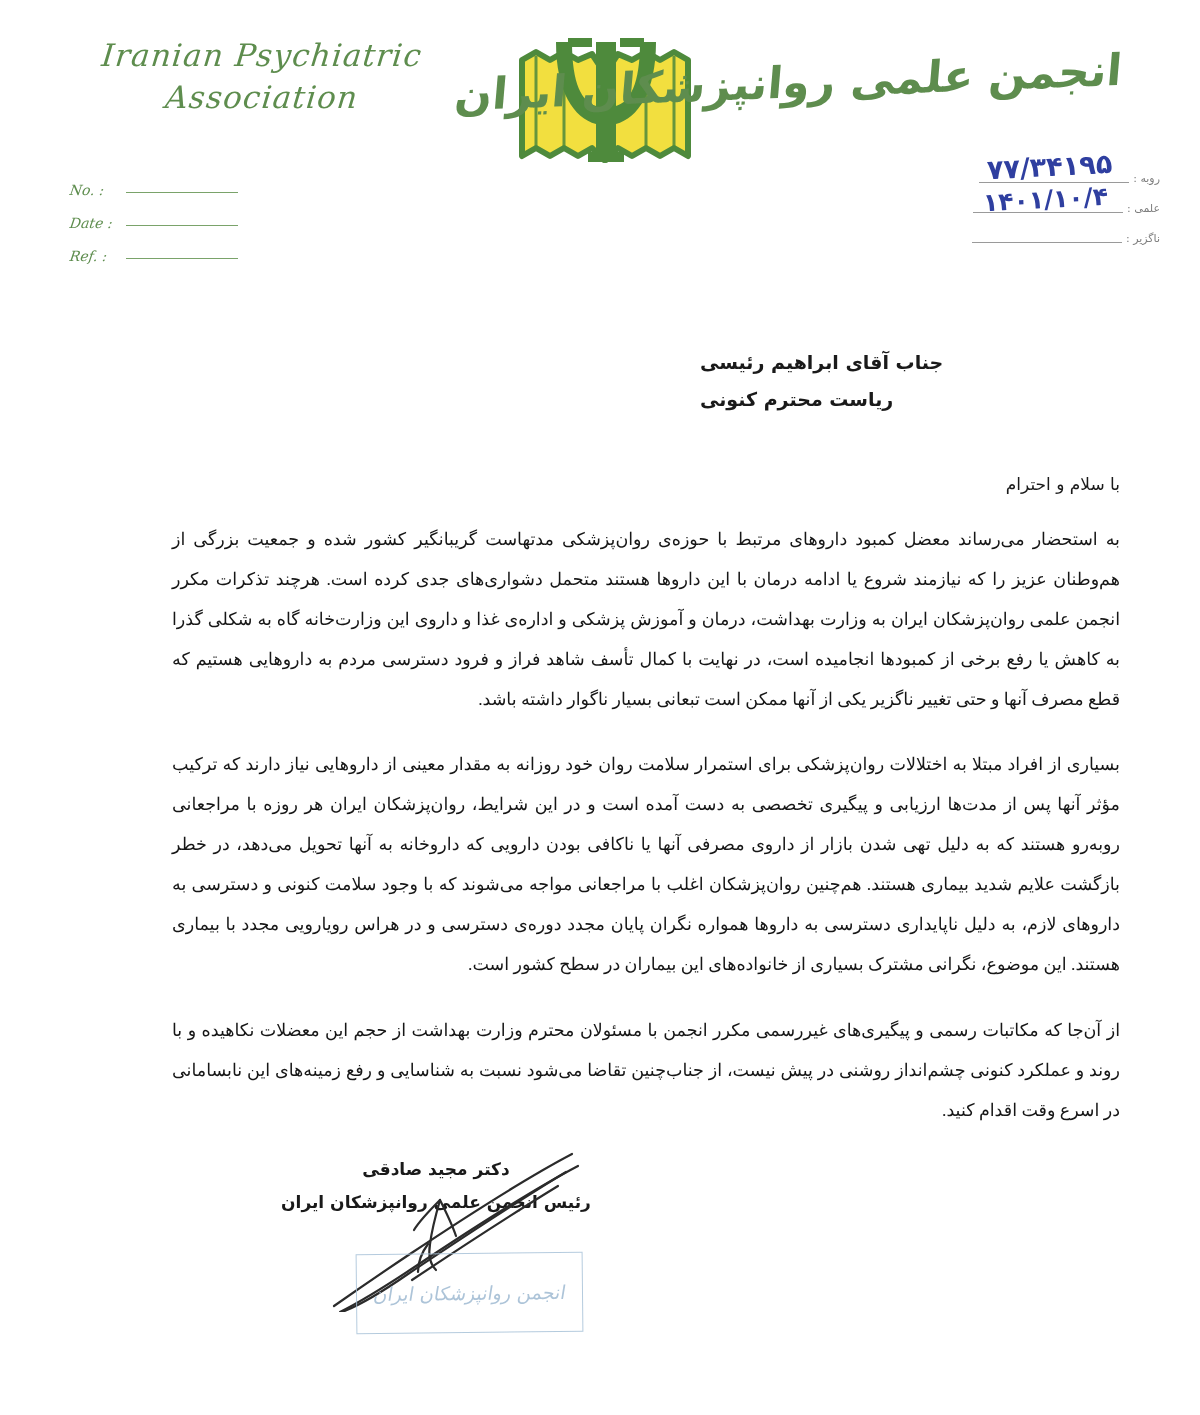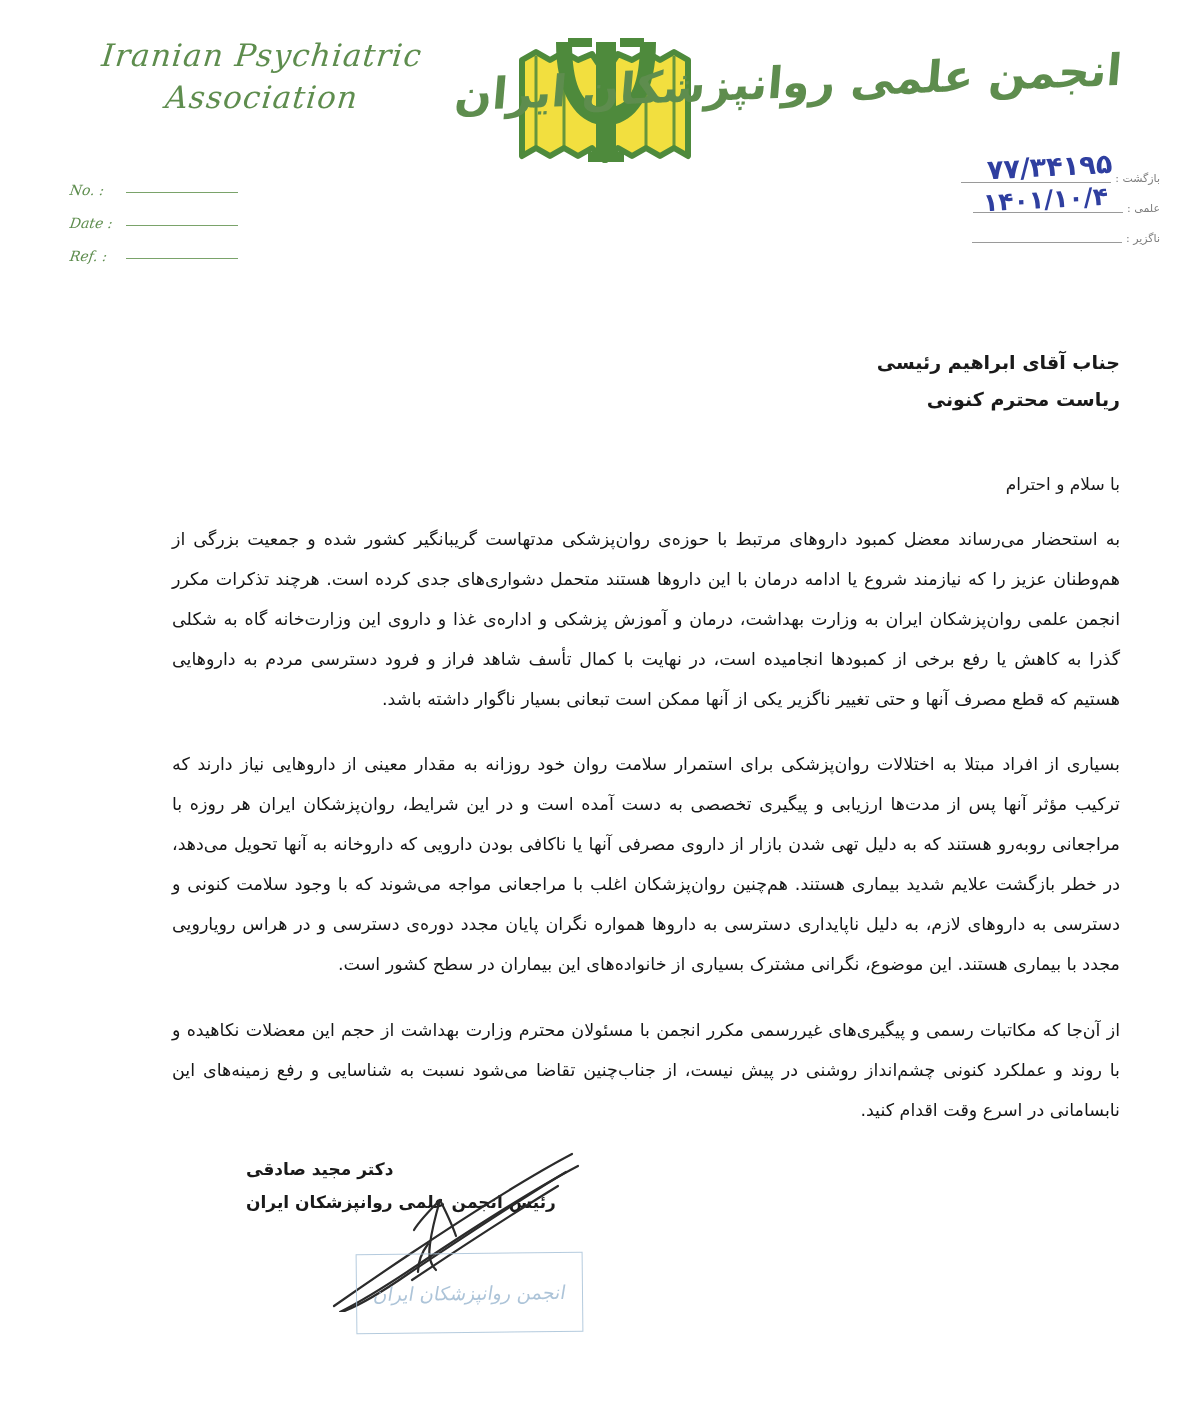--- a/index.html
+++ b/index.html
@@ -149,21 +149,21 @@
   }
   .hw.num { right: 48px; bottom: 6px; }
   .hw.date { right: 52px; bottom: 4px; font-size: 25px; }
 
   
   .recipient {
     position: absolute;
     top: 344px;
     right: 80px;
     width: 420px;
-    text-align: right;
+    text-align: left;
     direction: rtl;
     color: #1a1a1a;
     font-weight: 700;
     font-size: 19px;
     line-height: 1.95;
   }
 
   .salutation {
     position: absolute;
     top: 474px;
@@ -178,36 +178,37 @@
   .letter-body {
     position: absolute;
     top: 520px;
     right: 80px;
     left: 172px;
     direction: rtl;
     text-align: justify;
     color: #161616;
     font-size: 17.5px;
     line-height: 2.28;
+    font-family: Liberation Serif, serif;
   }
   .letter-body p {
     margin: 0 0 26px 0;
     text-align: justify;
     text-justify: inter-word;
   }
   .letter-body p:last-child { margin-bottom: 0; }
 
   
   .signature {
     position: absolute;
     top: 1152px;
     left: 246px;
     width: 380px;
     direction: rtl;
-    text-align: left;
+    text-align: center;
   }
   .signature .sname {
     font-size: 17px;
     font-weight: 700;
     color: #1a1a1a;
     line-height: 2.0;
   }
   .signature .stitle {
     font-size: 17px;
     font-weight: 700;
@@ -291,21 +292,21 @@
         <rect x="56" y="6" width="24" height="9" fill="#4e8a3c"></rect>
         <rect x="108" y="6" width="24" height="9" fill="#4e8a3c"></rect>
         <rect x="76" y="120" width="36" height="10" fill="#4e8a3c"></rect>
       </svg>
     </div>
 
     <div class="fa-brand">انجمن علمی روانپزشکان ایران</div>
 
     <div class="fa-fields">
       <div class="fa-field">
-        <span class="fl">بازگشت :</span>
+        <span class="fl">روبه :</span>
         <span class="fline"></span>
         <span class="hw num">۷۷/۳۴۱۹۵</span>
       </div>
       <div class="fa-field">
         <span class="fl">علمی :</span>
         <span class="fline"></span>
         <span class="hw date">۱۴۰۱/۱۰/۴</span>
       </div>
       <div class="fa-field">
         <span class="fl">ناگزیر :</span>

